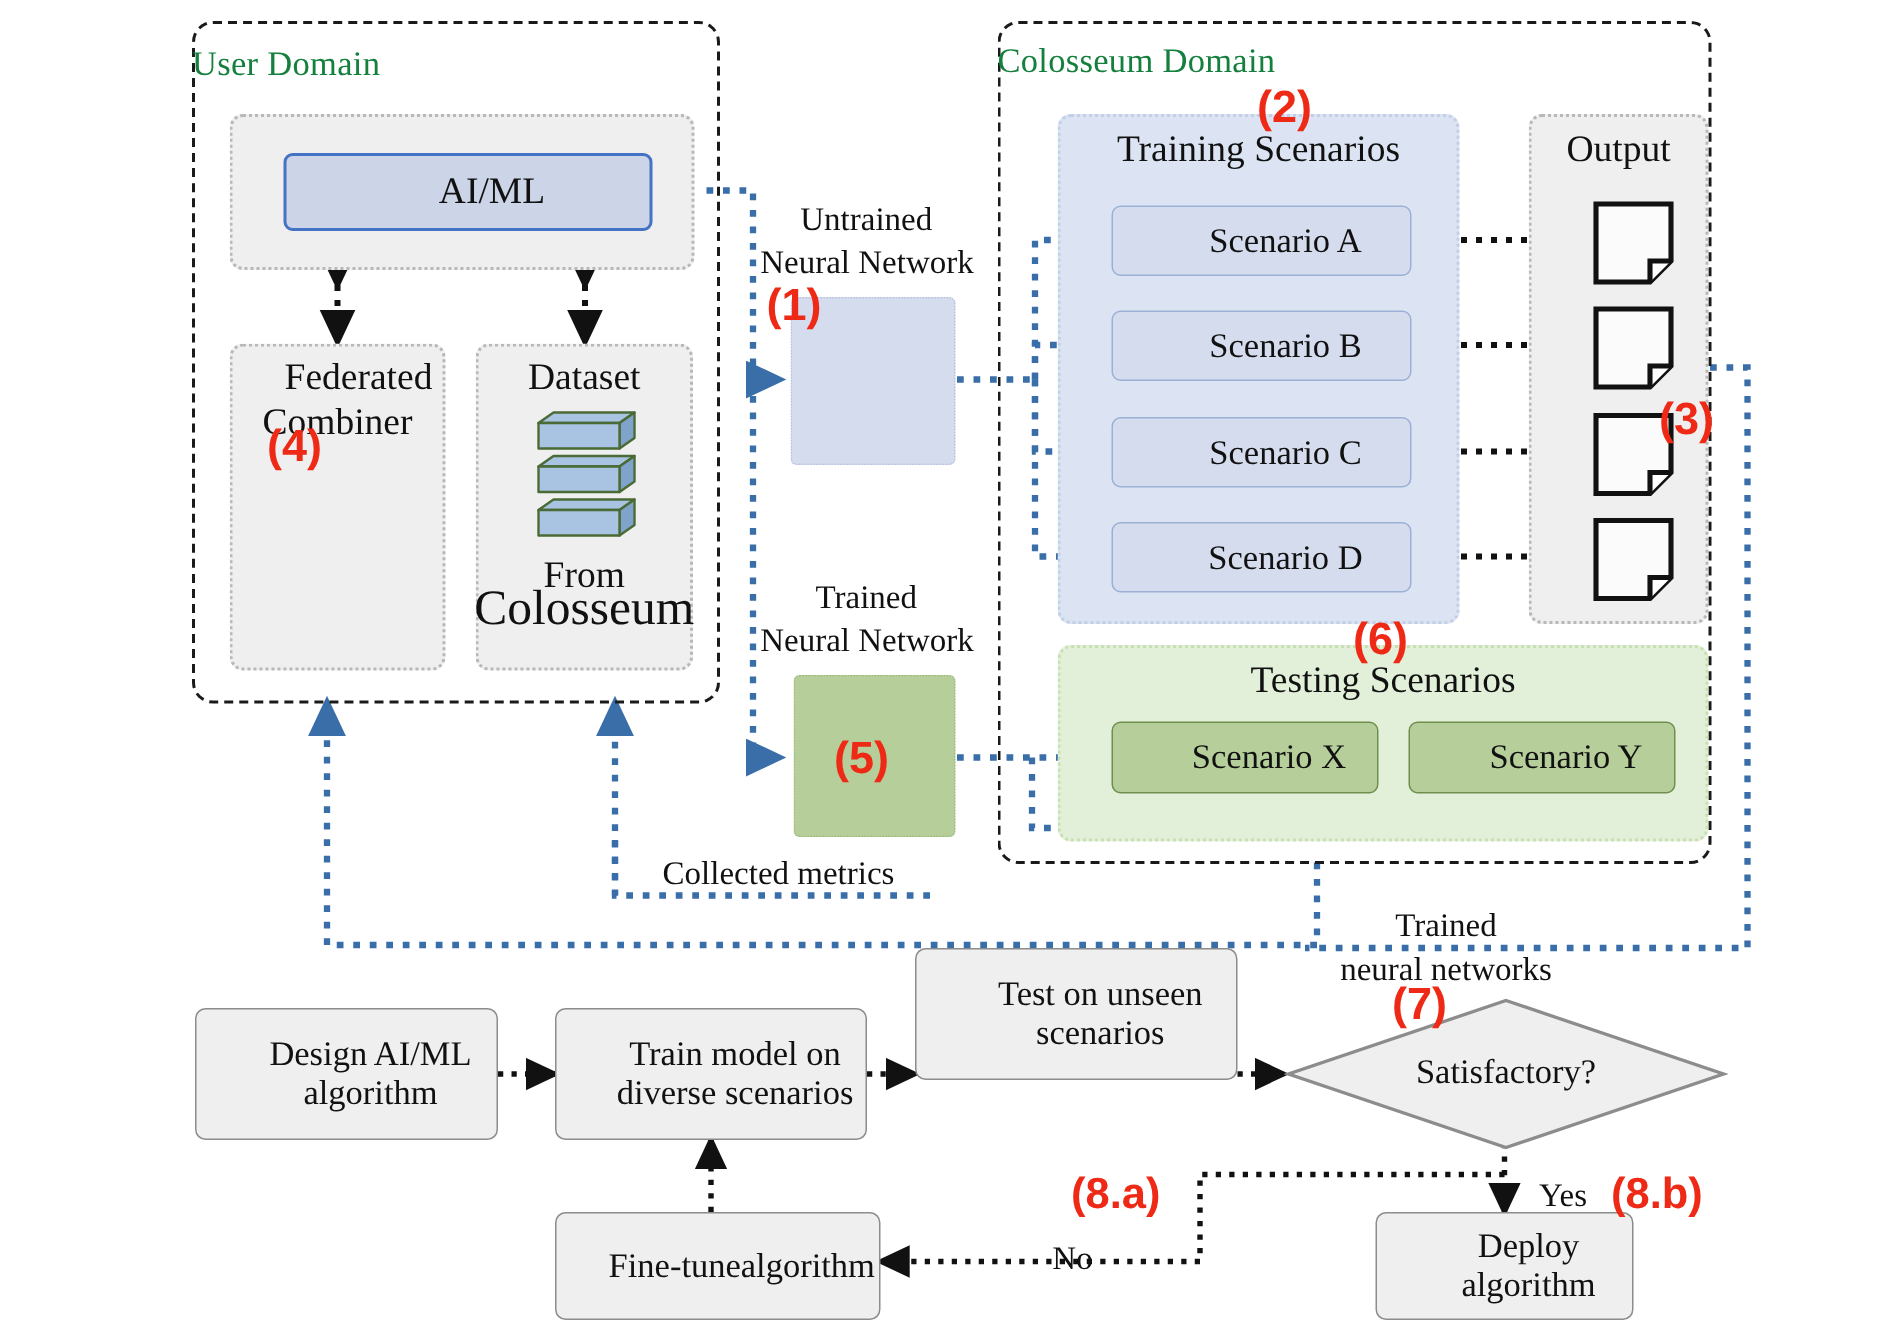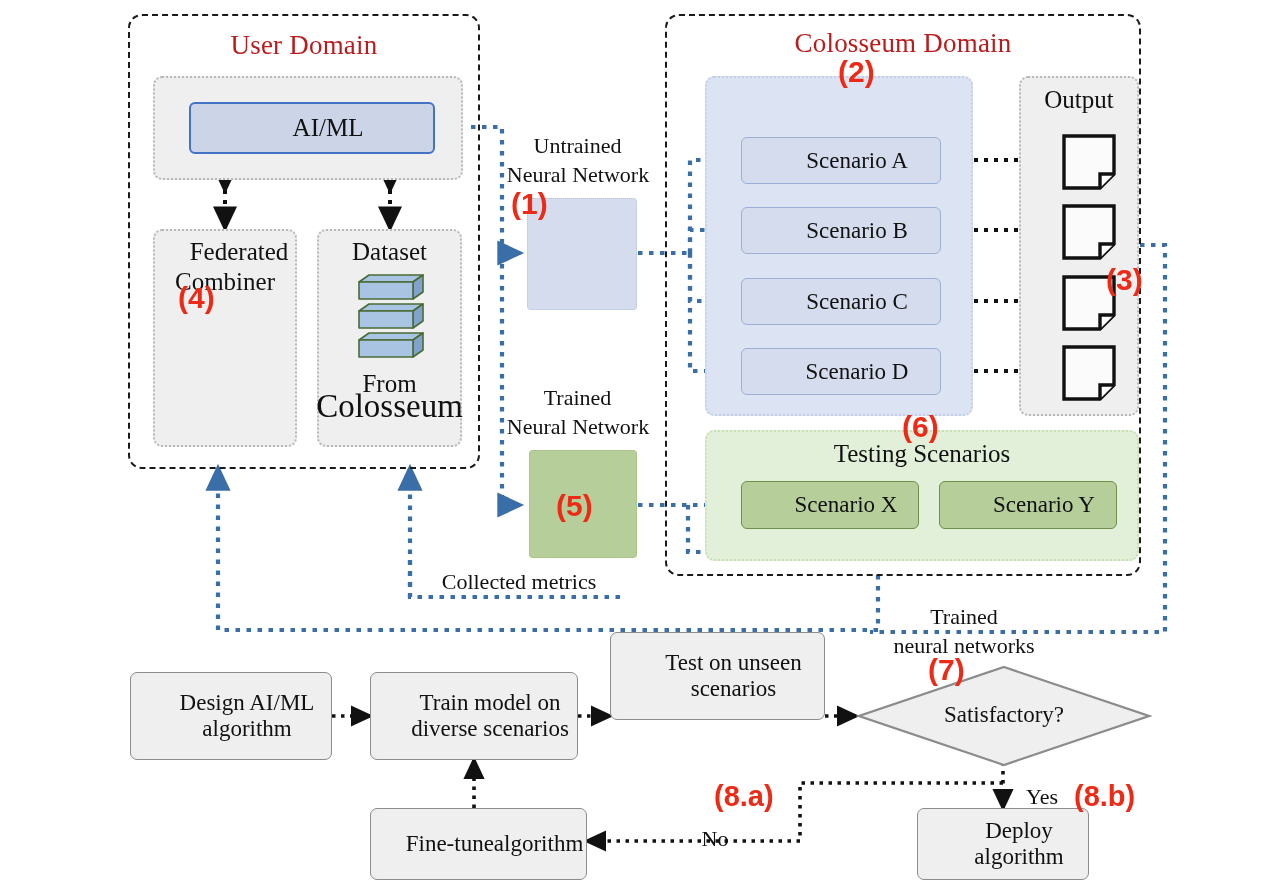--- a/index.html
+++ b/index.html
@@ -8,22 +8,22 @@
 
   .abs{position:absolute;box-sizing:border-box;}
 
   
   .domain{
     border:2.5px dashed #1a1a1a;
     border-radius:14px;
     background:transparent;
   }
   .domain-title{
-    position:absolute;left:0;right:0;text-align:center;
-    font-size:27px;color:#b91c1c;font-family:"Liberation Serif",serif;
+    position:absolute;left:0;right:0;text-align:left;
+    font-size:23px;color:#15803d;font-family:"Liberation Serif",serif;
     letter-spacing:.2px;
   }
 
   
   .panel-grey{
     background:#efefef;border:2px dotted #b8b8b8;border-radius:9px;
   }
   .panel-blue{
     background:#dce4f3;border:2px dotted #c3cfe6;border-radius:9px;
   }
@@ -198,20 +198,21 @@
 
   <div class="caption" style="left:426px;top:570px;width:186px;">Collected metrics</div>
 
   <div class="caption" style="left:888px;top:605px;width:152px;">Trained</div>
   <div class="caption" style="left:868px;top:634px;width:192px;">neural networks</div>
 
   <div class="abs domain" style="left:665px;top:14px;width:476px;height:562px;"></div>
   <div class="domain-title" style="left:665px;top:28px;width:476px;">Colosseum Domain</div>
 
   <div class="abs panel-blue" style="left:705px;top:76px;width:268px;height:340px;"></div>
+  <div class="panel-title" style="left:705px;top:86px;width:268px;">Training Scenarios</div>
 
   <div class="abs box box-scn-train" style="left:741px;top:137px;width:200px;height:47px;">Scenario A</div>
   <div class="abs box box-scn-train" style="left:741px;top:207px;width:200px;height:47px;">Scenario B</div>
   <div class="abs box box-scn-train" style="left:741px;top:278px;width:200px;height:47px;">Scenario C</div>
   <div class="abs box box-scn-train" style="left:741px;top:348px;width:200px;height:47px;">Scenario D</div>
 
   <div class="abs panel-grey" style="left:1019px;top:76px;width:120px;height:340px;"></div>
   <div class="panel-title" style="left:1019px;top:86px;width:120px;">Output</div>
 
   <div class="abs" style="left:1062px;top:134px;width:54px;height:56px;">

